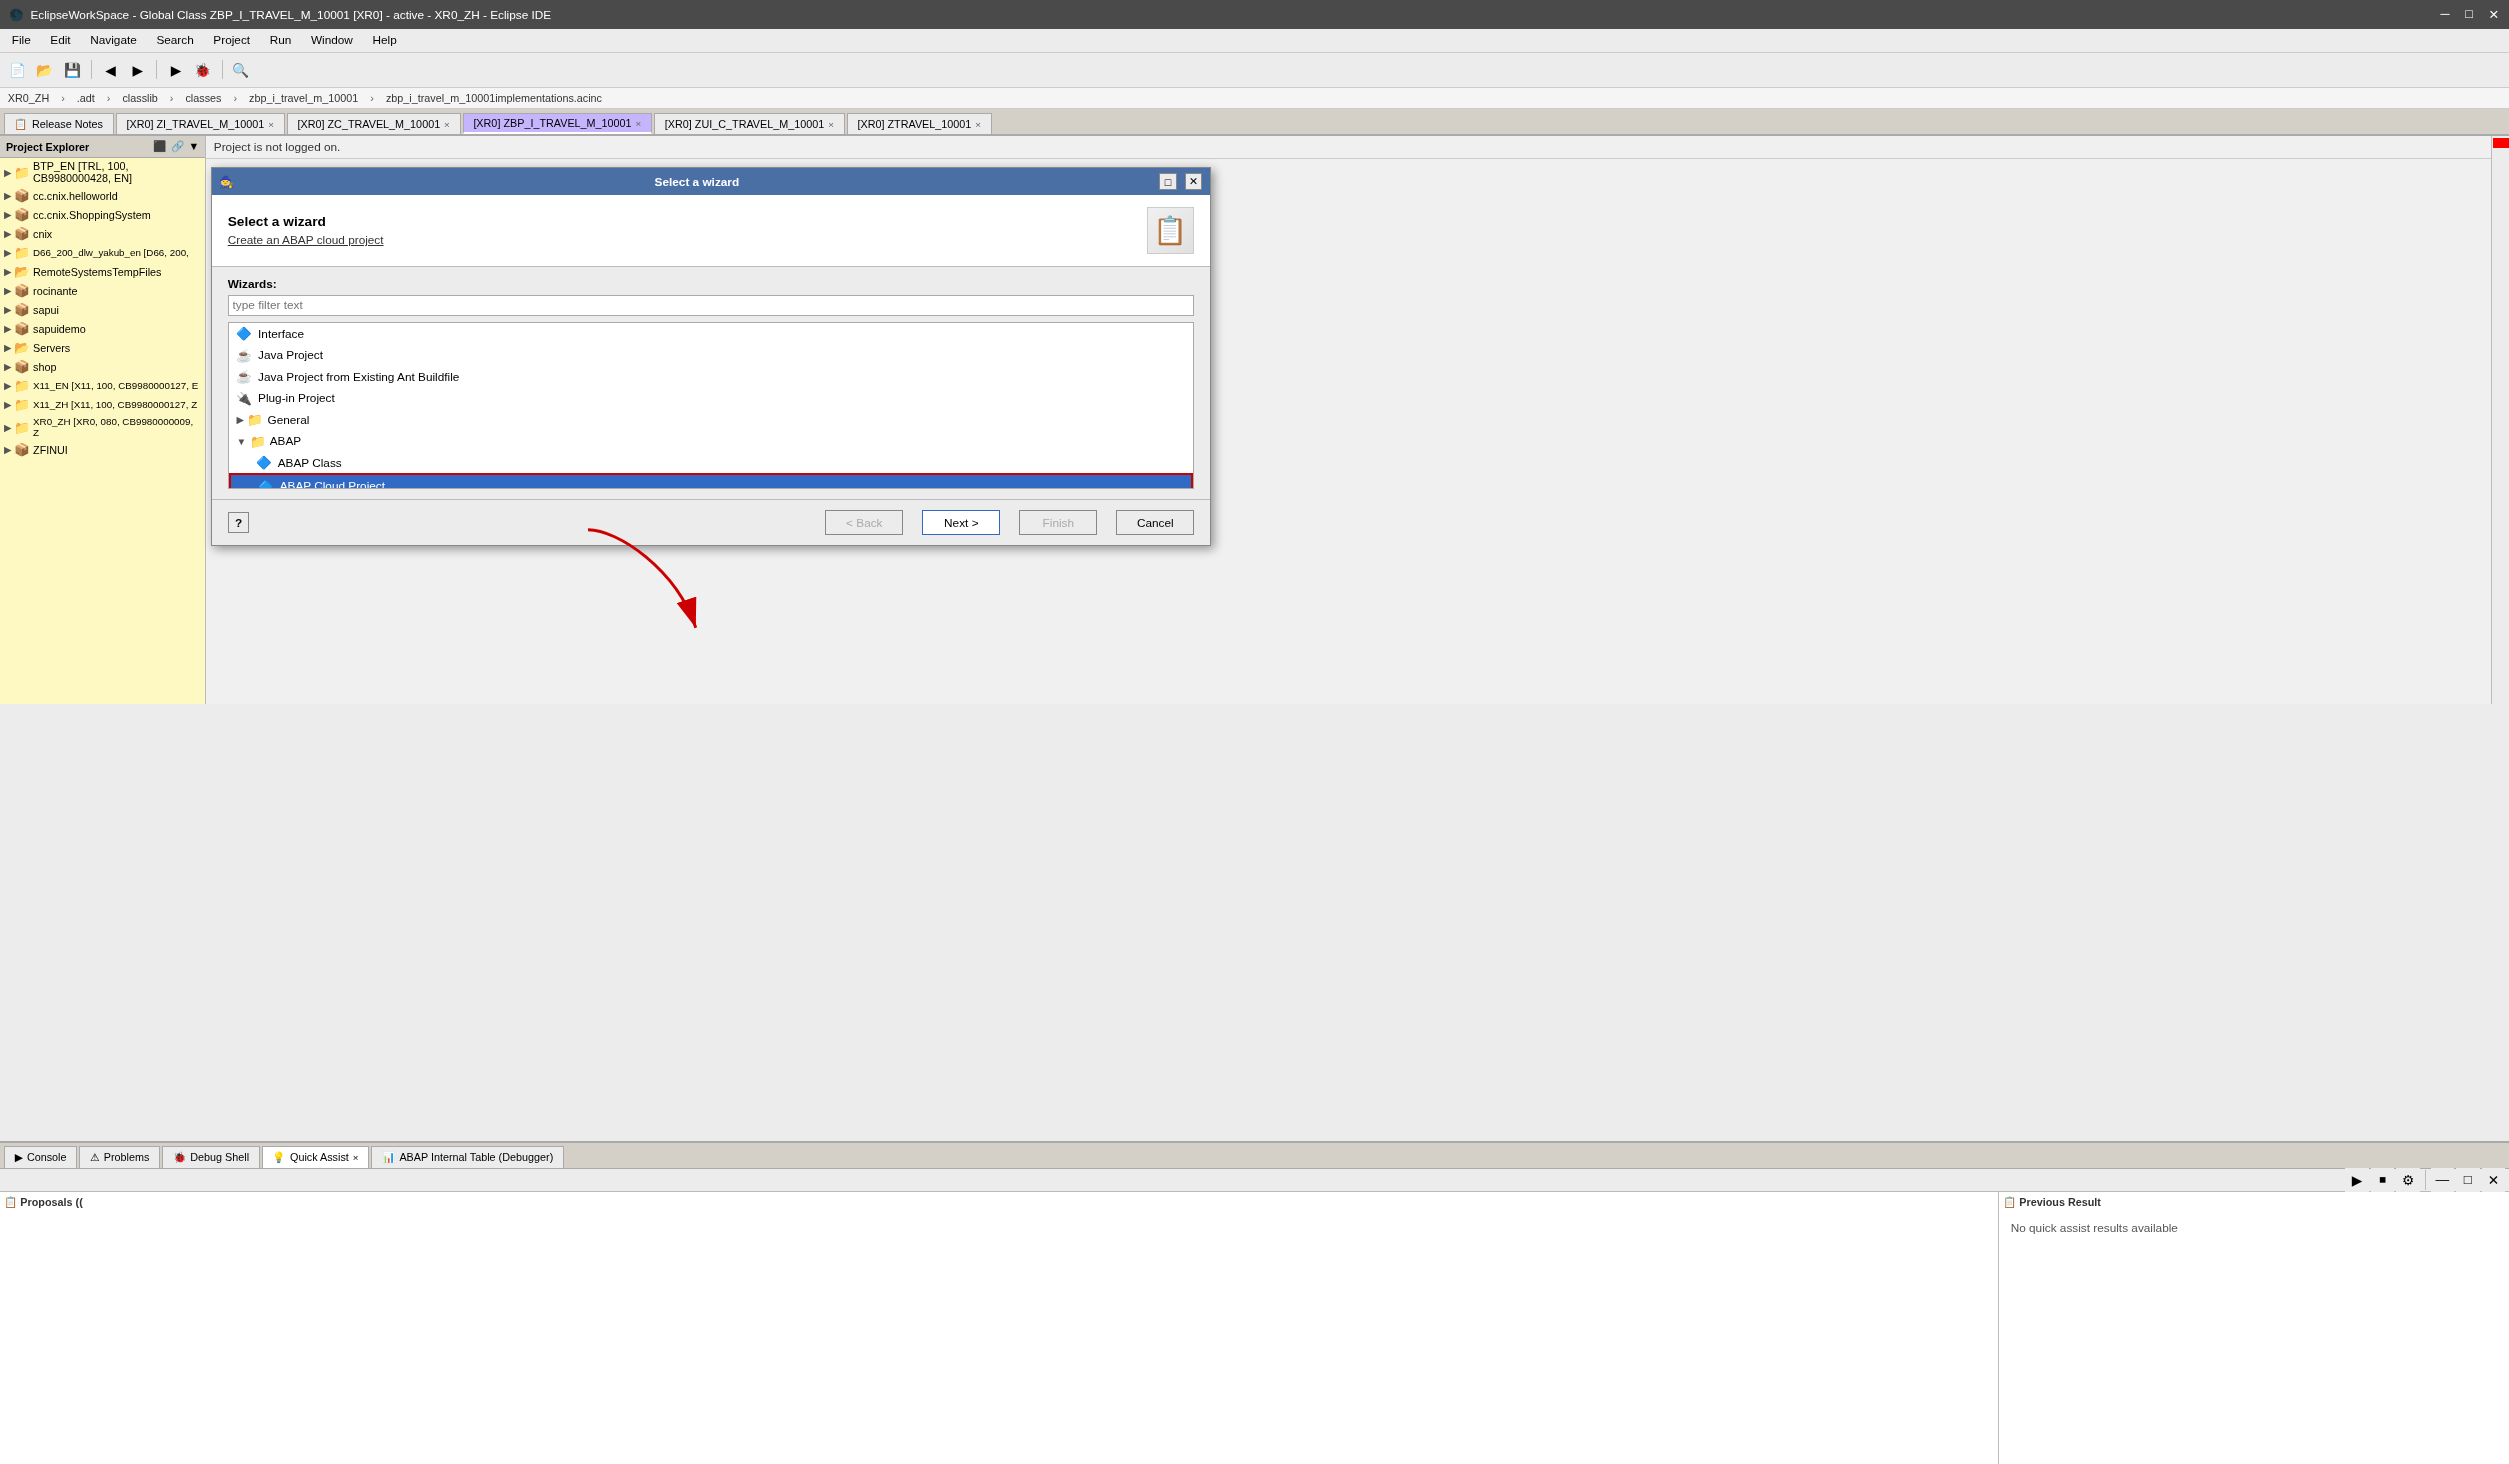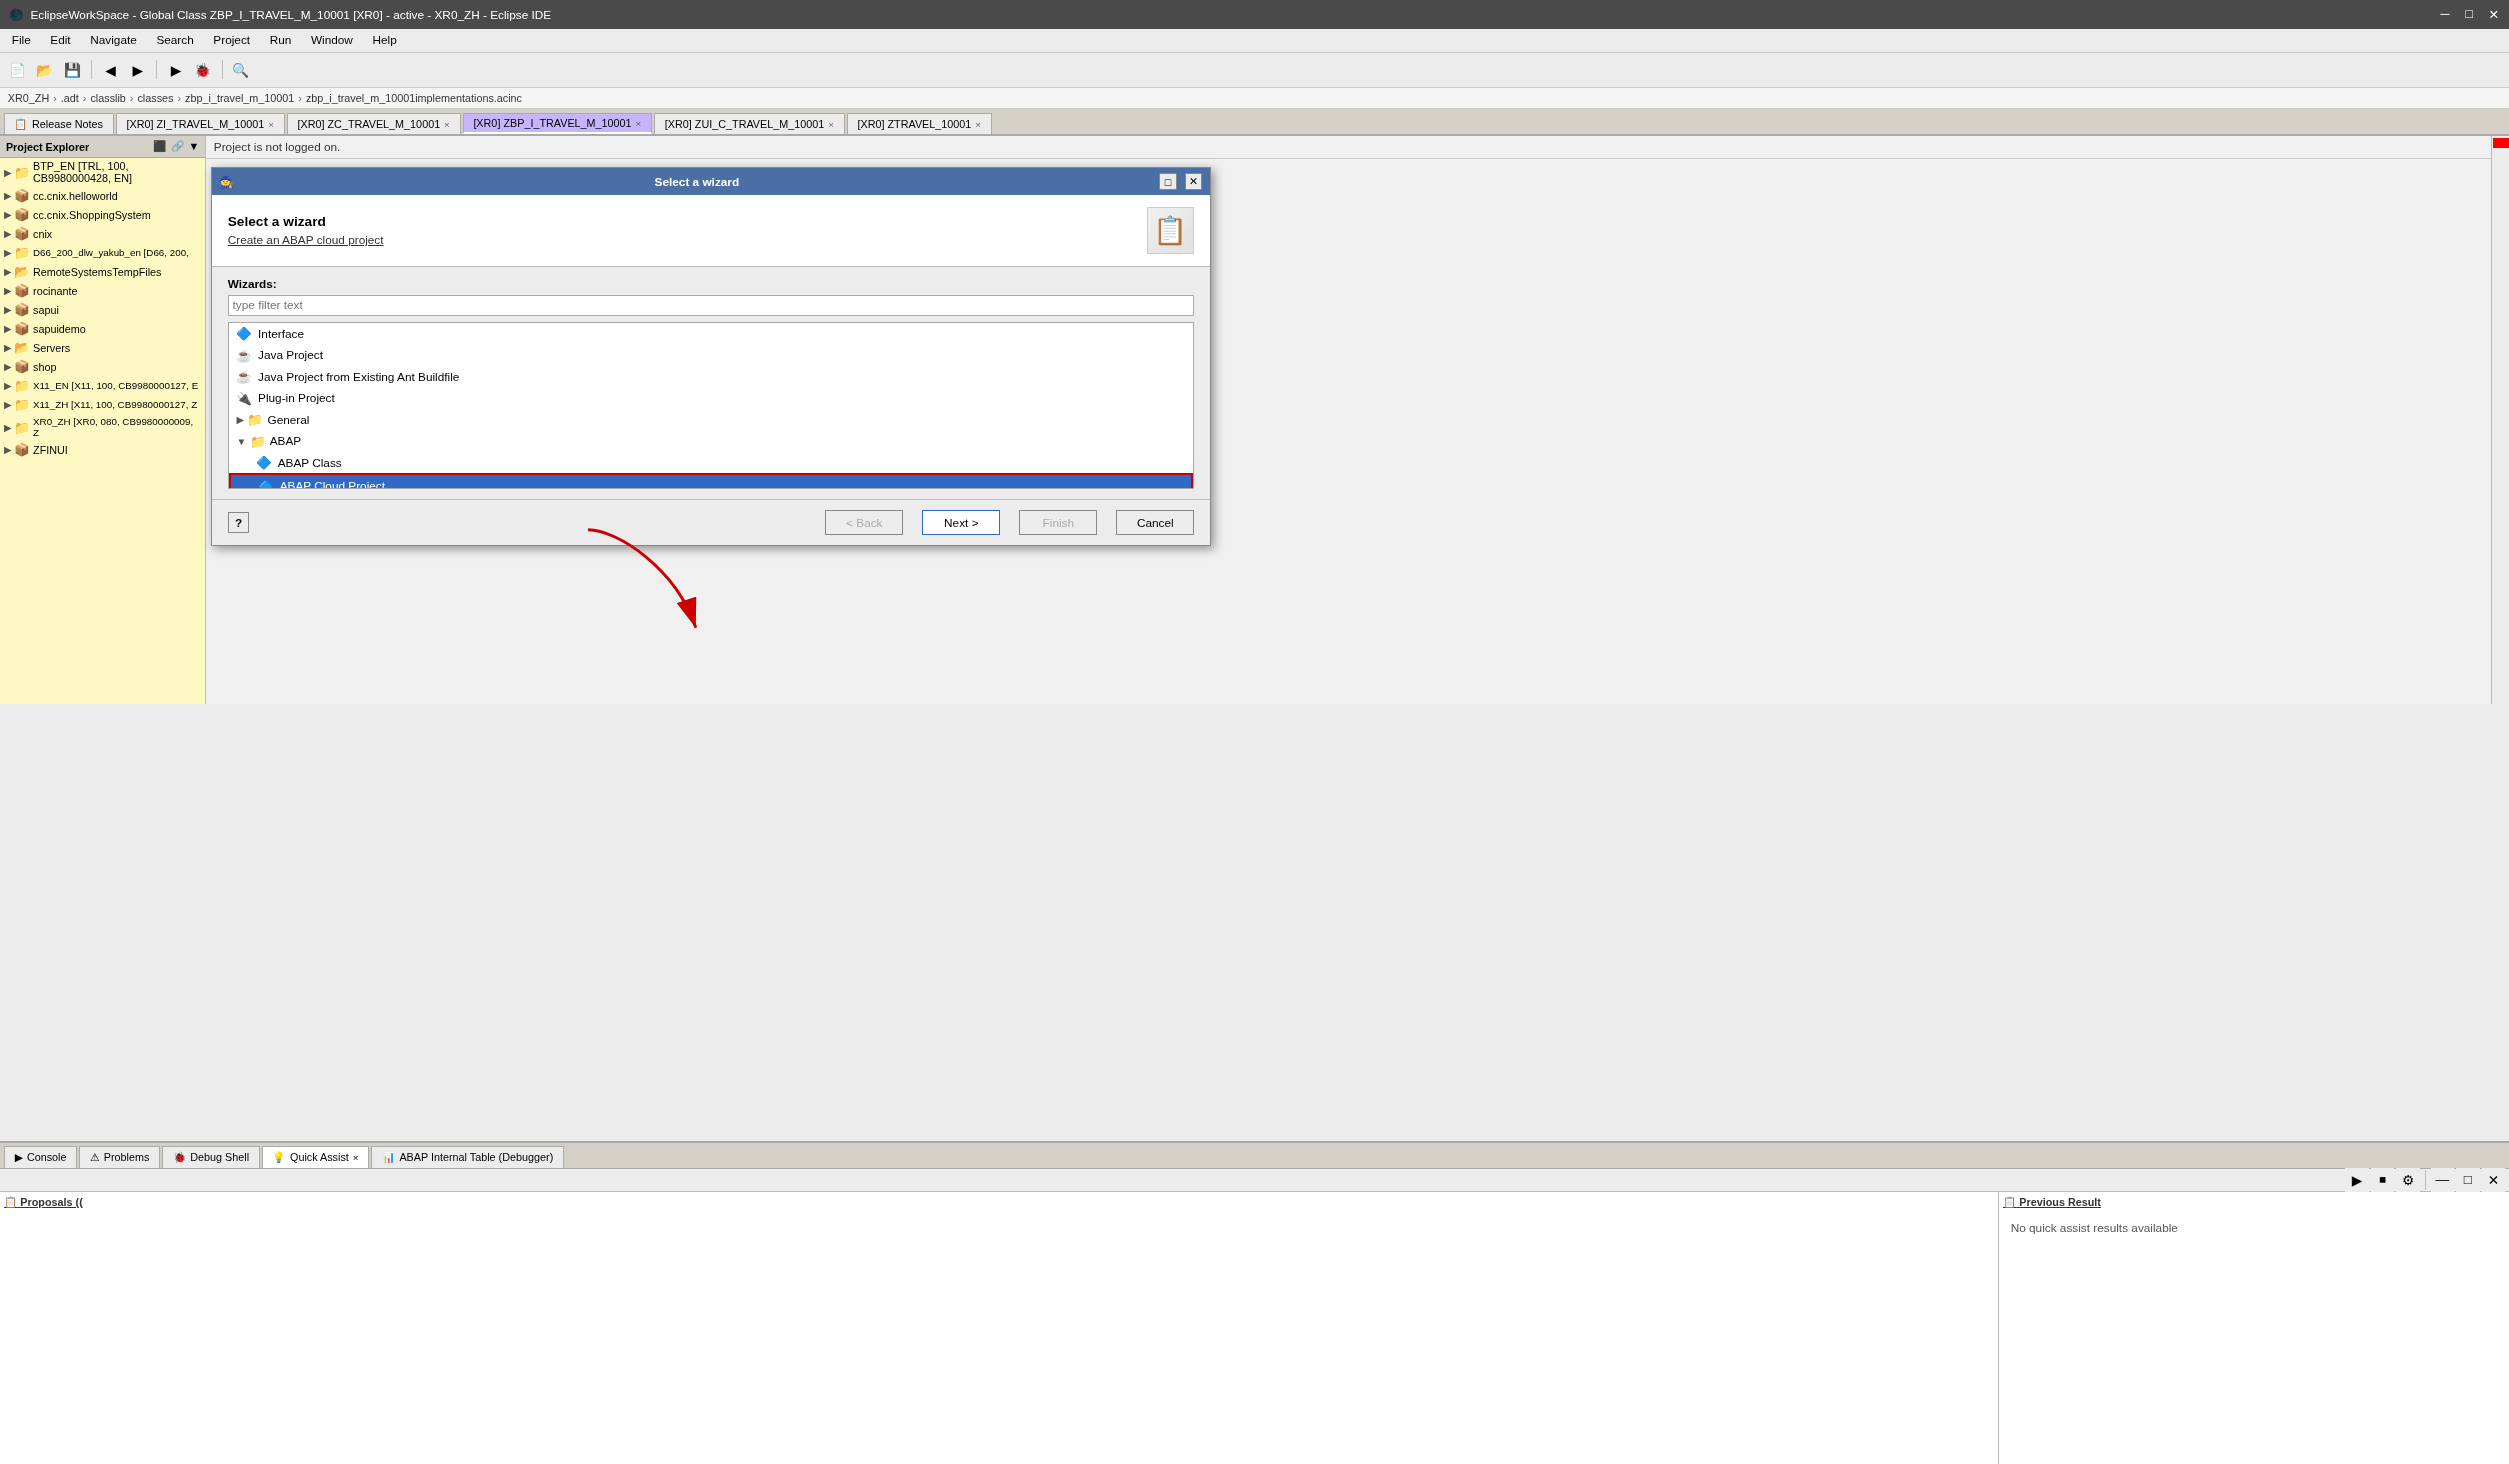--- a/index.html
+++ b/index.html
@@ -77,21 +77,21 @@
     
     #breadcrumb {
       background: #F5F5F5;
       height: 21.6px;
       border-bottom: 1px solid #ccc;
       display: flex;
       align-items: center;
       padding: 0 7.8px;
       font-size: 10.8px;
       color: #333;
-      gap: 2px;
+      gap: 10px;
     }
     .breadcrumb-sep { color: #666; margin: 0 2px; }
 
     
     #tabs-bar {
       background: #D4D0C8;
       height: 27.4px;
       display: flex;
       align-items: flex-end;
       padding: 0 3.9px;
@@ -367,21 +367,20 @@
     }
     .bottom-right {
       width: 510px;
       padding: 3.9px;
     }
     .bottom-section-title {
       font-size: 10.8px;
       font-weight: bold;
       color: #333;
       margin-bottom: 3.9px;
-      text-decoration: underline;
     }
 
     #bottom-toolbar {
       height: 23.5px;
       background: #ECECEC;
       border-bottom: 1px solid #bbb;
       display: flex;
       align-items: center;
       padding: 0 3.9px;
       gap: 2px;

